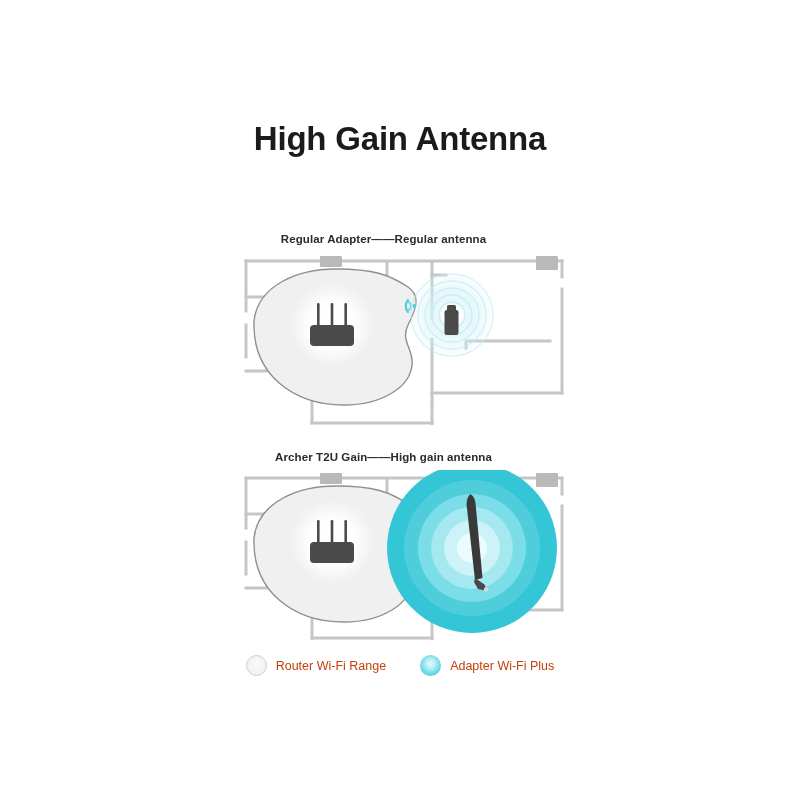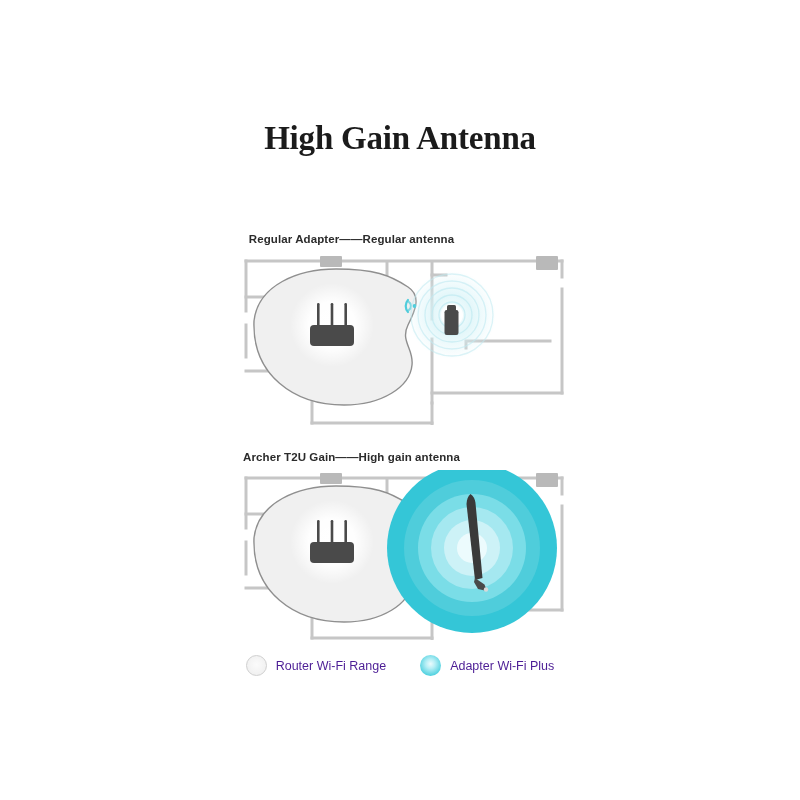--- a/index.html
+++ b/index.html
@@ -30,32 +30,32 @@
     width: 800px;
     text-align: center;
   }
   .title-line {
     display: block;
     font-size: 33px;
     font-weight: bold;
     line-height: 41px;
     letter-spacing: -0.2px;
     color: #1b1b1b;
-    font-family: Liberation Serif, serif;
   }
 
   
   .section-label {
     position: absolute;
     width: 703px;
     text-align: center;
     font-size: 11.5px;
     font-weight: bold;
     color: #2b2b2b;
     letter-spacing: 0.1px;
+    padding-left: 32px;
   }
   #label-regular { top: 233px; }
   #label-archer  { top: 451px; }
 
   
   .diagram {
     position: absolute;
     left: 232px;
     width: 336px;
   }
@@ -88,21 +88,21 @@
   .legend-swatch.router {
     background: radial-gradient(circle at 50% 45%, #fbfbfb 0%, #f2f2f2 62%, #ececec 100%);
     border: 1px solid #cfcfcf;
     box-sizing: border-box;
   }
   .legend-swatch.adapter {
     background: radial-gradient(circle at 50% 42%, #ecfbfd 0%, #b4eef5 30%, #53d2e0 72%, #34c6d7 100%);
   }
   .legend-text {
     font-size: 12.5px;
-    color: #4c1d95;
+    color: #c2410c;
     white-space: nowrap;
   }
 </style>
 </head>
 <body>
 
 <div id="page">
 
   <div class="title-block">
     <span class="title-line">High Gain Antenna</span>

